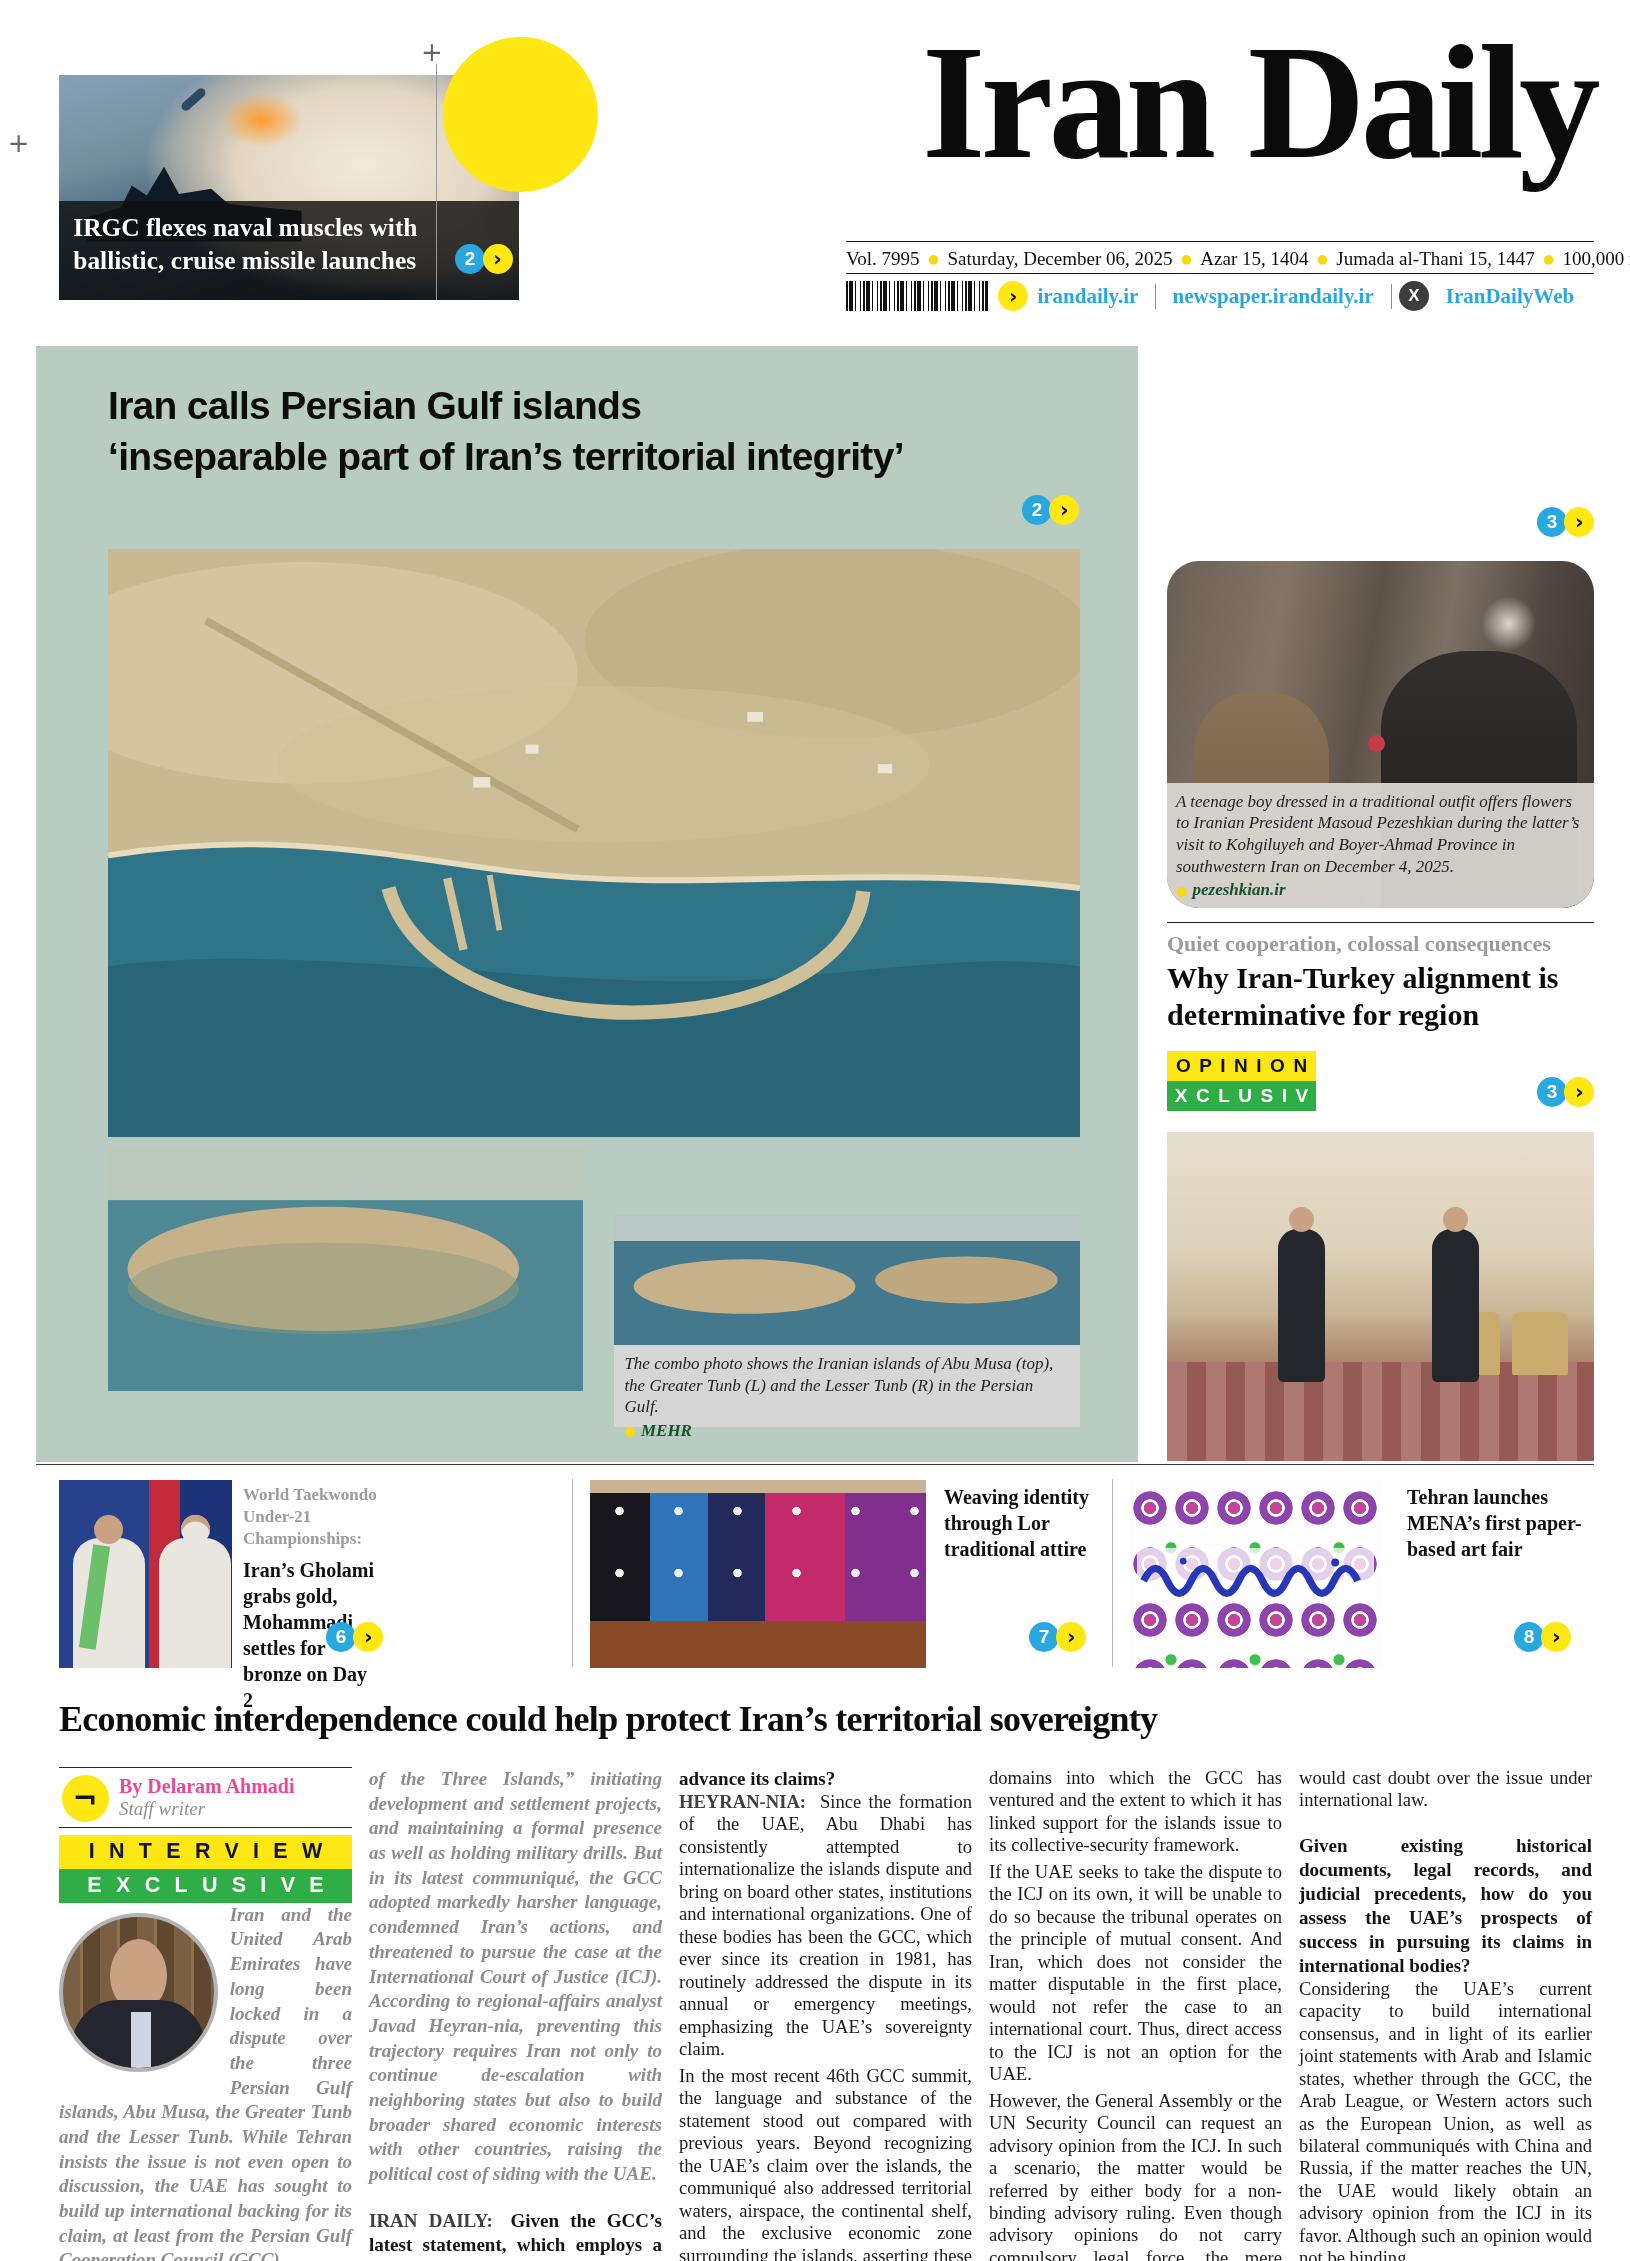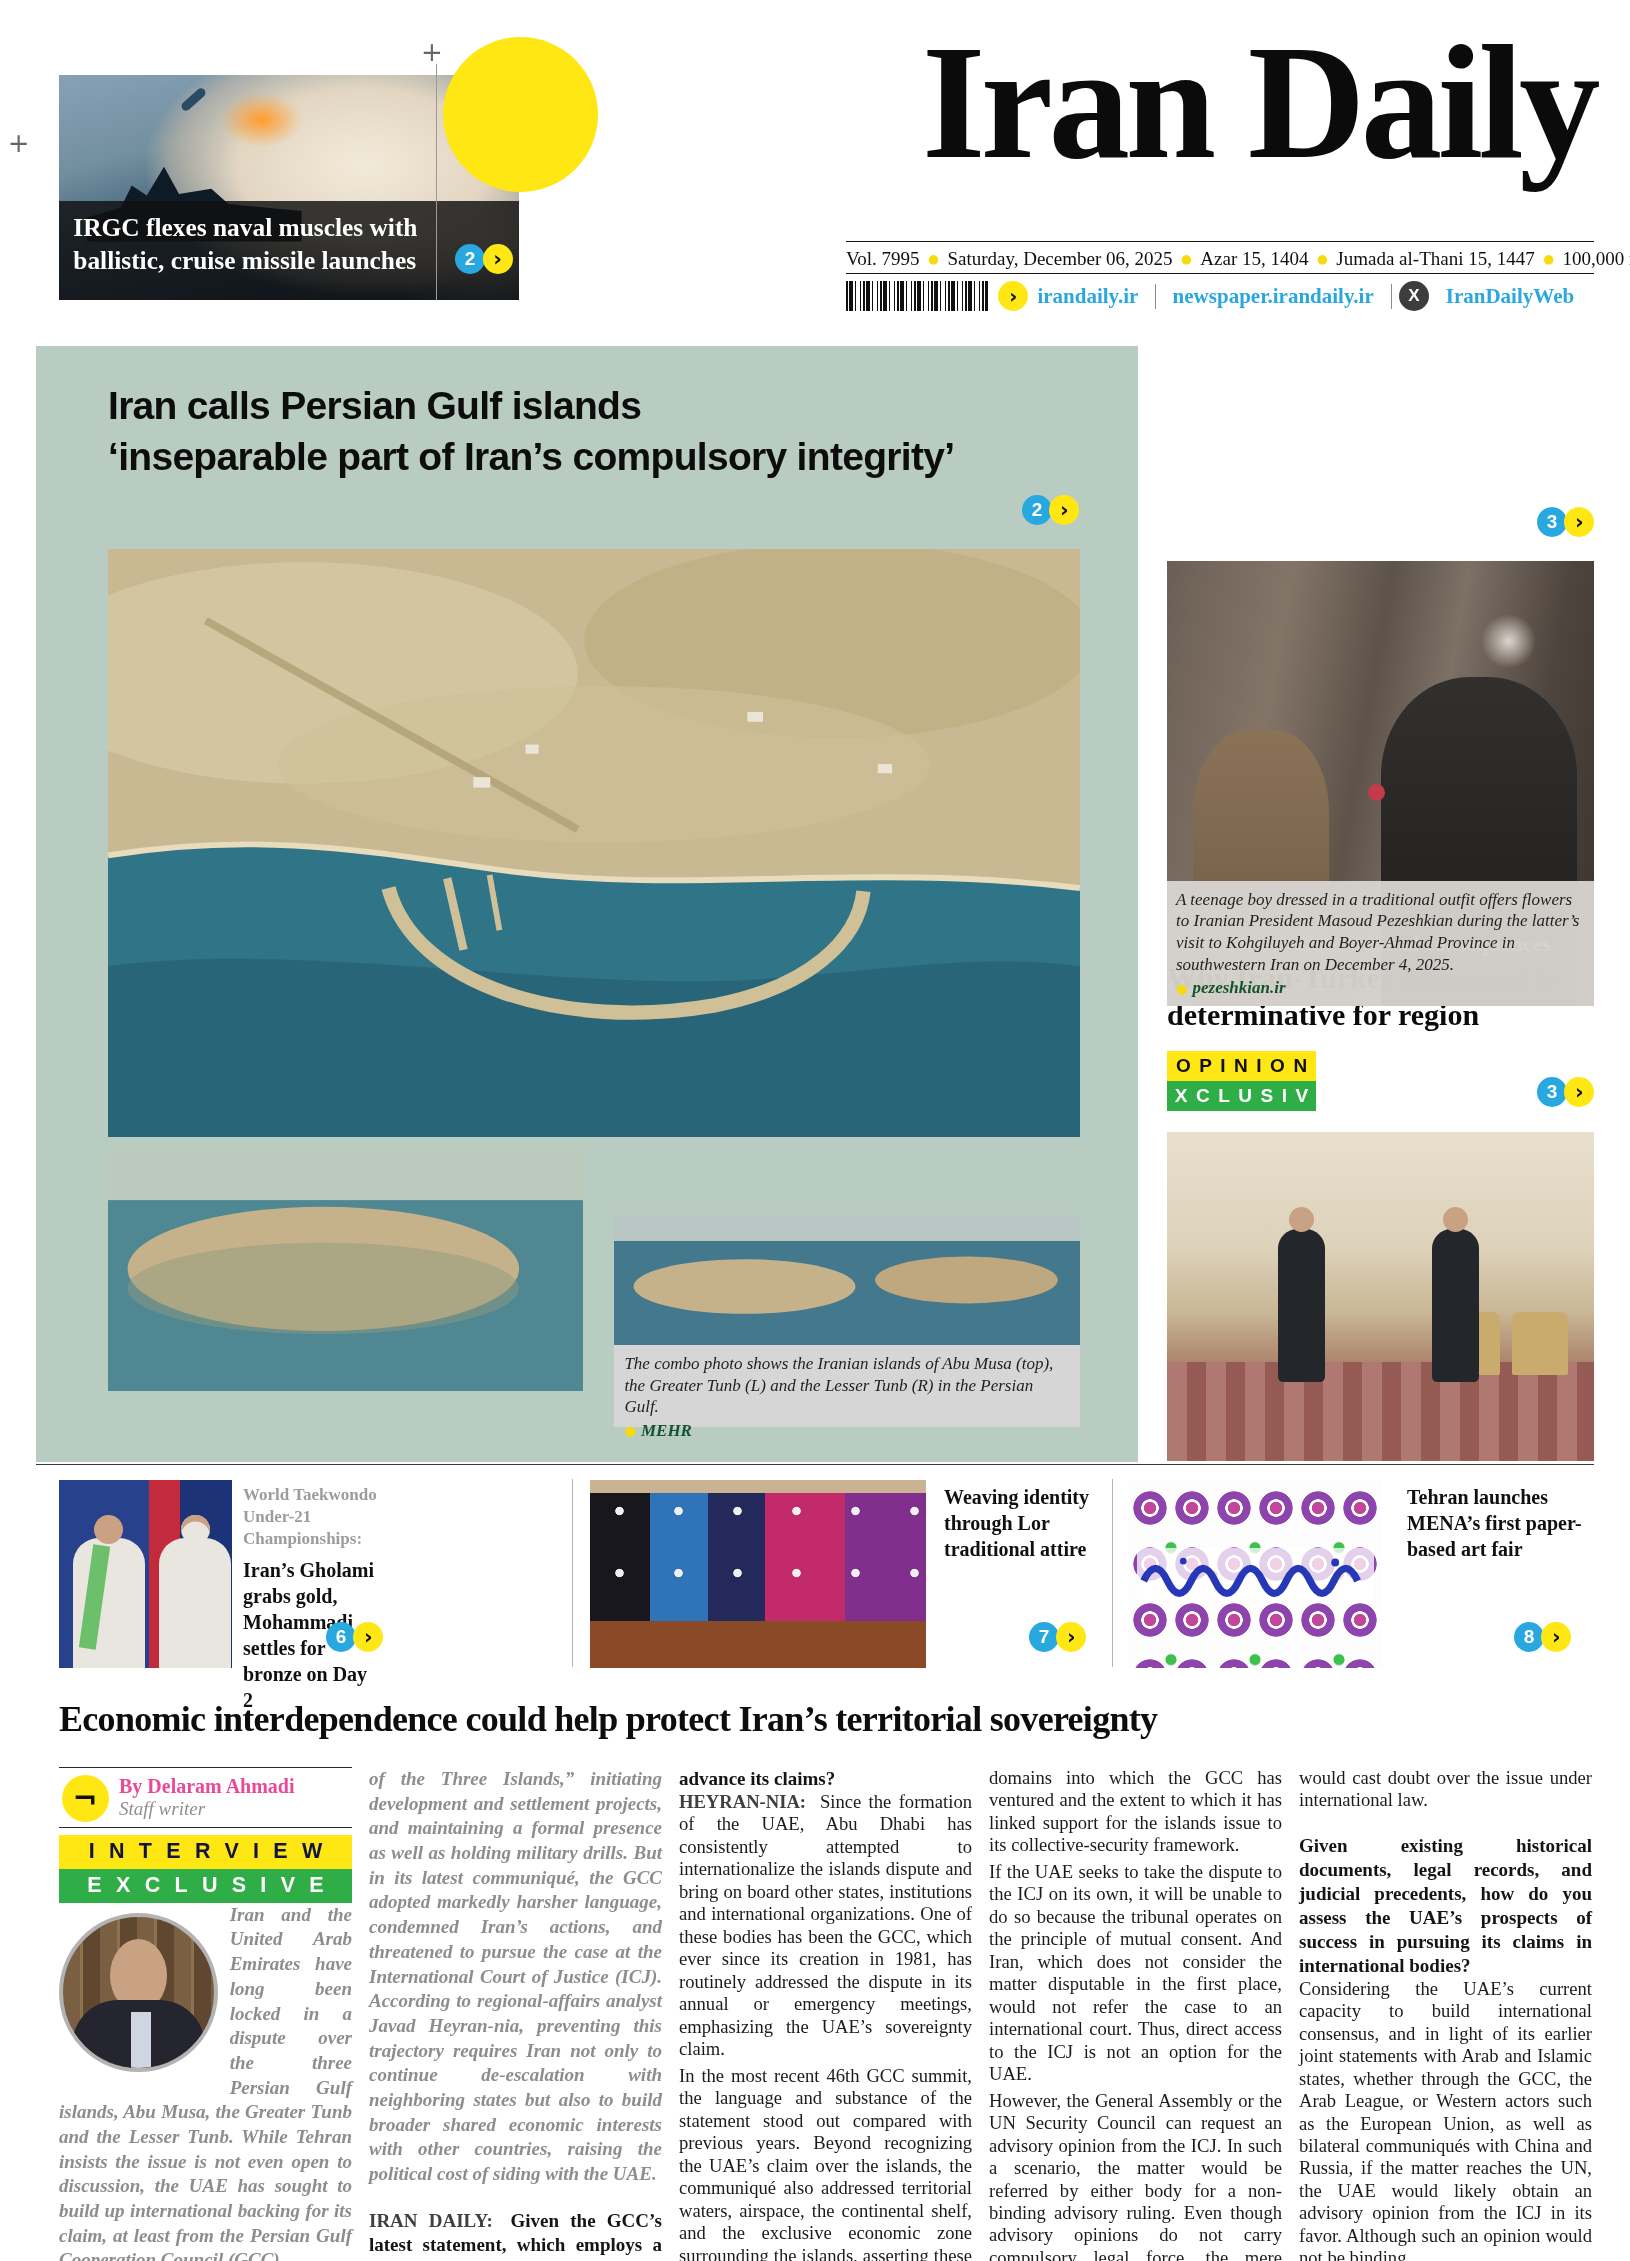--- a/index.html
+++ b/index.html
@@ -61,24 +61,24 @@
       padding:7.8px 10.4px;box-sizing:border-box;}
   .cap{margin:0;font:italic 400 17px/1.28 "Liberation Serif",serif;color:#1f1f1f;}
   .credit-row{display:flex;align-items:center;gap:5.2px;margin-top:2.6px;}
   .bullet{color:#f7da0e;font:400 13px "DejaVu Sans",sans-serif;}
   .credit{font:italic 700 17px "Liberation Serif",serif;color:#14532d;}
 
   
   .story1-h{position:absolute;left:1167px;top:351px;width:430px;margin:0;
       font:700 30px/1.22 "Liberation Serif",serif;color:#0b0b0b;}
   .story1-marker{position:absolute;left:1537px;top:507px;}
-  .photo-pez{position:absolute;left:1167px;top:561px;width:427px;height:445px;overflow:hidden;
+  .photo-pez{position:absolute;left:1167px;top:561px;width:427px;height:347px;overflow:hidden;
     background:
       radial-gradient(circle 39px at 80% 18%, #ddd6cf 0, rgba(0,0,0,0) 70%),
-      linear-gradient(100deg,#6b5f55 0%,#847468 25%,#5d5349 45%,#7d7166 60%,#4e453e 80%,#3a332e 100%);}
+      linear-gradient(100deg,#6b5f55 0%,#847468 25%,#5d5349 45%,#7d7166 60%,#4e453e 80%,#3a332e 100%); border-radius: 32px;}
   .photo-pez::before{content:"";position:absolute;right:4%;bottom:0;width:46%;height:74%;
       background:linear-gradient(#31302e,#1f1c1a);border-radius:45% 45% 0 0/30% 30% 0 0;}
   .photo-pez::after{content:"";position:absolute;left:6%;bottom:0;width:32%;height:62%;
       background:linear-gradient(#8a7257,#6d5a42);border-radius:40% 40% 0 0/30% 30% 0 0;}
   .flower{position:absolute;left:47%;top:50%;width:17px;height:17px;border-radius:50%;background:#c43b4a;z-index:2;}
   .ph-caption{position:absolute;left:0;right:0;bottom:0;background:rgba(217,214,210,.95);
       padding:7.8px 9px;box-sizing:border-box;z-index:3;}
   .rule-right{position:absolute;left:1167px;top:922px;width:427px;height:1.3px;background:#1a1a1a;}
   .kicker{position:absolute;left:1167px;top:931px;margin:0;font:700 22px "Liberation Serif",serif;color:#9c9c9c;}
   .story2-h{position:absolute;left:1167px;top:960px;width:430px;margin:0;
@@ -206,21 +206,21 @@
     <span class="vsep"></span>
     <span class="link-text">newspaper.irandaily.ir</span>
     <span class="vsep"></span>
     <span class="chip x-chip">X</span>
     <span class="link-text">IranDailyWeb</span>
   </div>
 
   <section class="lead-panel">
     <h2 class="lead-h">
       <span style="display:block">Iran calls Persian Gulf islands</span>
-      <span style="display:block">‘inseparable part of Iran’s compulsory integrity’</span>
+      <span style="display:block">‘inseparable part of Iran’s territorial integrity’</span>
     </h2>
     <div class="marker lead-marker">
       <span class="m-num">2</span>
       <span class="m-arr">›</span>
     </div>
 
     <div class="main-photo">
       <svg viewBox="0 0 1490 902" width="972" height="588" preserveAspectRatio="none">
         <rect width="1490" height="902" fill="#c9b992"></rect>
         <ellipse cx="300" cy="190" rx="420" ry="170" fill="#d6c8a2" opacity="0.8"></ellipse>

